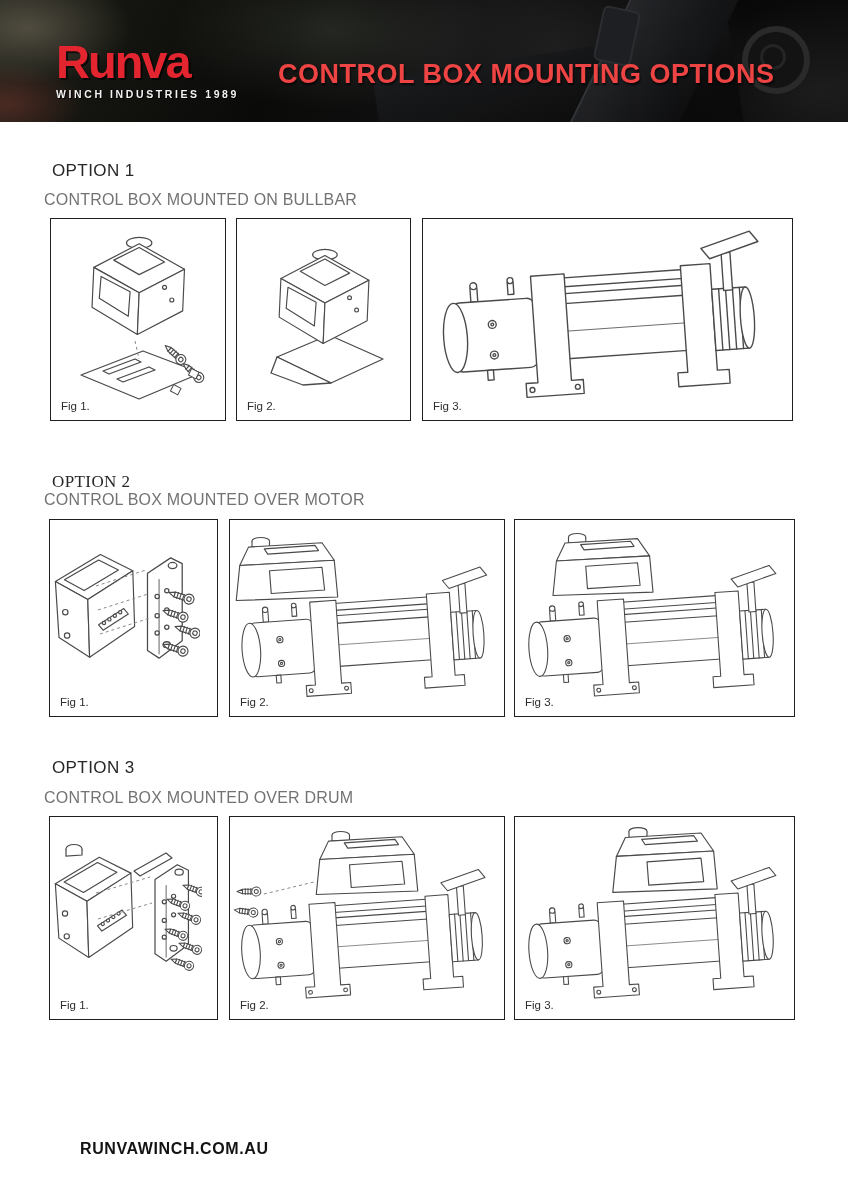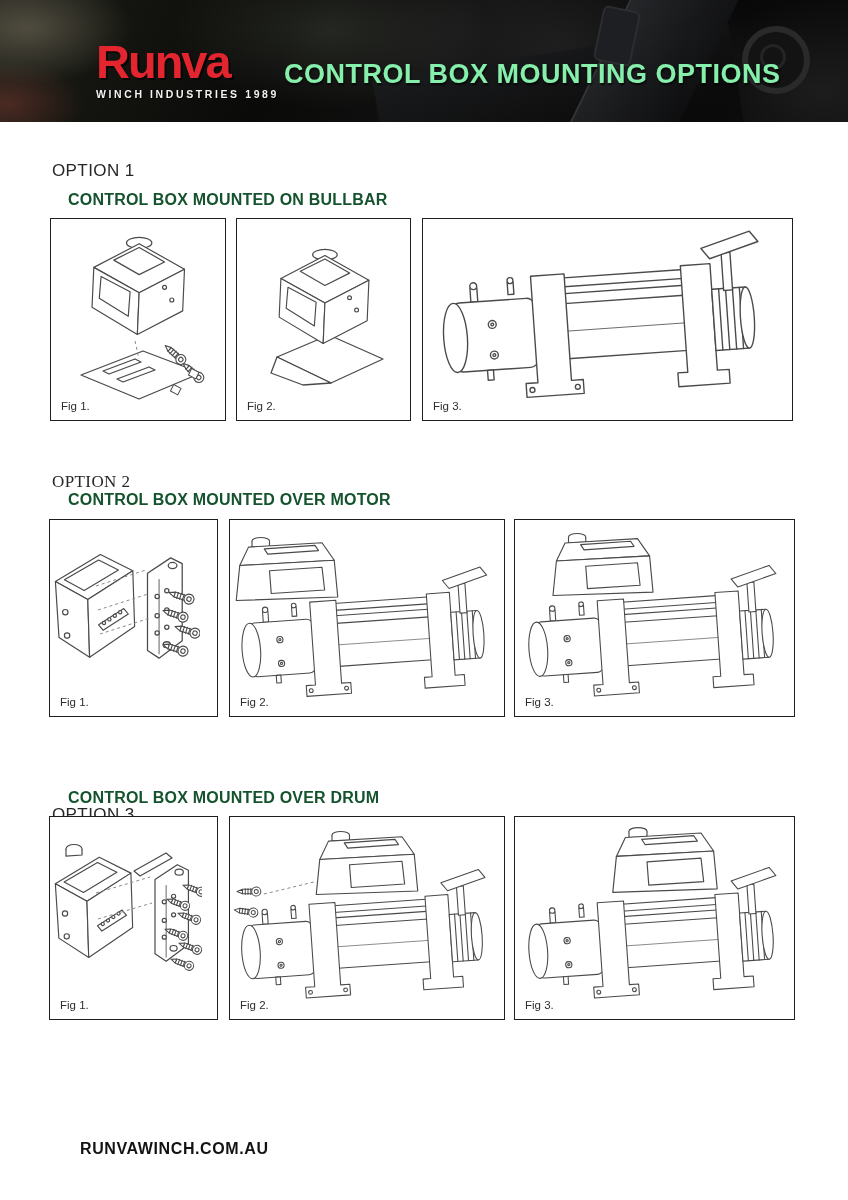--- a/index.html
+++ b/index.html
@@ -20,31 +20,31 @@
     background:linear-gradient(100deg,#2c2d30 0%,#191a1c 55%,#0c0c0d 100%);
     transform:rotate(26deg);opacity:.85;border-left:2px solid #3a3b3e;}
   .photo-bonnet{position:absolute;left:380px;top:52px;width:360px;height:120px;
     background:linear-gradient(170deg,#1b1c1e,#0a0a0a 70%);transform:rotate(-9deg);opacity:.9;}
   .photo-headlight{position:absolute;left:742px;top:26px;width:56px;height:56px;border-radius:50%;
     border:6px solid #2a2a2a;background:#131313;}
   .photo-headlight-inner{position:absolute;left:12px;top:12px;width:20px;height:20px;border-radius:50%;
     border:3px solid #242424;}
   .photo-mirror{position:absolute;left:598px;top:8px;width:34px;height:52px;background:#1e1f22;
     border:2px solid #2c2d30;border-radius:6px;transform:rotate(12deg);}
-  .logo{position:absolute;left:56px;top:38px;margin-left:40px;}
+  .logo{position:absolute;left:56px;top:38px;}
   .brand{font-size:47px;line-height:1;font-weight:800;letter-spacing:-2px;color:#e32530;
     text-shadow:2px 2px 0 rgba(0,0,0,.65);}
   .tagline{margin-top:3px;color:#f2f2f2;font-weight:700;font-size:10.5px;
     letter-spacing:2.6px;text-shadow:1px 1px 0 #000;white-space:nowrap;}
-  .page-title{position:absolute;left:278px;top:59px;font-size:27px;font-weight:800;color:#86efac;
-    letter-spacing:.5px;text-shadow:1px 2px 2px rgba(0,0,0,.7);white-space:nowrap;margin-left:6px;}
+  .page-title{position:absolute;left:278px;top:59px;font-size:27px;font-weight:800;color:#ef4444;
+    letter-spacing:.5px;text-shadow:1px 2px 2px rgba(0,0,0,.7);white-space:nowrap;}
 
   
   .opt-label{position:absolute;left:52px;font-size:17px;font-weight:500;color:#272727;letter-spacing:.4px;}
-  .opt-heading{position:absolute;left:68px;font-size:16px;font-weight:700;color:#14532d;letter-spacing:.2px;}
+  .opt-heading{position:absolute;left:44px;font-size:16px;font-weight:400;color:#737373;letter-spacing:.2px;}
   .figbox{position:absolute;border:1.5px solid #1f1f1f;background:#ffffff;
     display:flex;align-items:center;box-sizing:border-box;}
   .figlabel{position:absolute;left:10px;bottom:8px;font-size:11.5px;color:#2e2e2e;}
 
   
   .footer-url{position:absolute;left:52px;top:1140px;font-size:16px;font-weight:800;
     letter-spacing:.6px;color:#131313;margin-left:28px;}
 
   svg.figart{display:block;}
   .defs-hidden{position:absolute;width:0;height:0;overflow:hidden;}
@@ -257,21 +257,21 @@
   </div>
 
   <div class="figbox" style="left:514px;top:519px;width:281px;height:198px;">
     <svg class="figart" width="270" height="192" viewBox="0 0 270 192">
       <use href="#sym-winch" x="4" y="36" width="264" height="152"></use>
       <use href="#sym-topbox" x="36" y="8" width="104" height="69"></use>
     </svg>
     <div class="figlabel">Fig 3.</div>
   </div>
 
-  <div class="opt-label" style="top:805px;text-align:center;">OPTION 3</div>
+  <div class="opt-label" style="top:758px;text-align:center;">OPTION 3</div>
   <div class="opt-heading" style="top:789px;">CONTROL BOX MOUNTED OVER DRUM</div>
 
   <div class="figbox" style="left:49px;top:816px;width:169px;height:204px;">
     <svg class="figart" width="152" height="190" viewBox="0 0 152 190">
       <use href="#sym-cbox-front" x="0" y="22" width="88" height="123"></use>
       <g stroke="#4a4a4a" fill="#ffffff" stroke-width="1.2">
         <ellipse cx="24" cy="26" rx="8" ry="4.5"></ellipse>
         <path d="M16,26 L16,33 L32,32 L32,26" fill="#ffffff"></path>
       </g>
       <g stroke="#4a4a4a" fill="#ffffff" stroke-width="1.2" stroke-linejoin="round">

